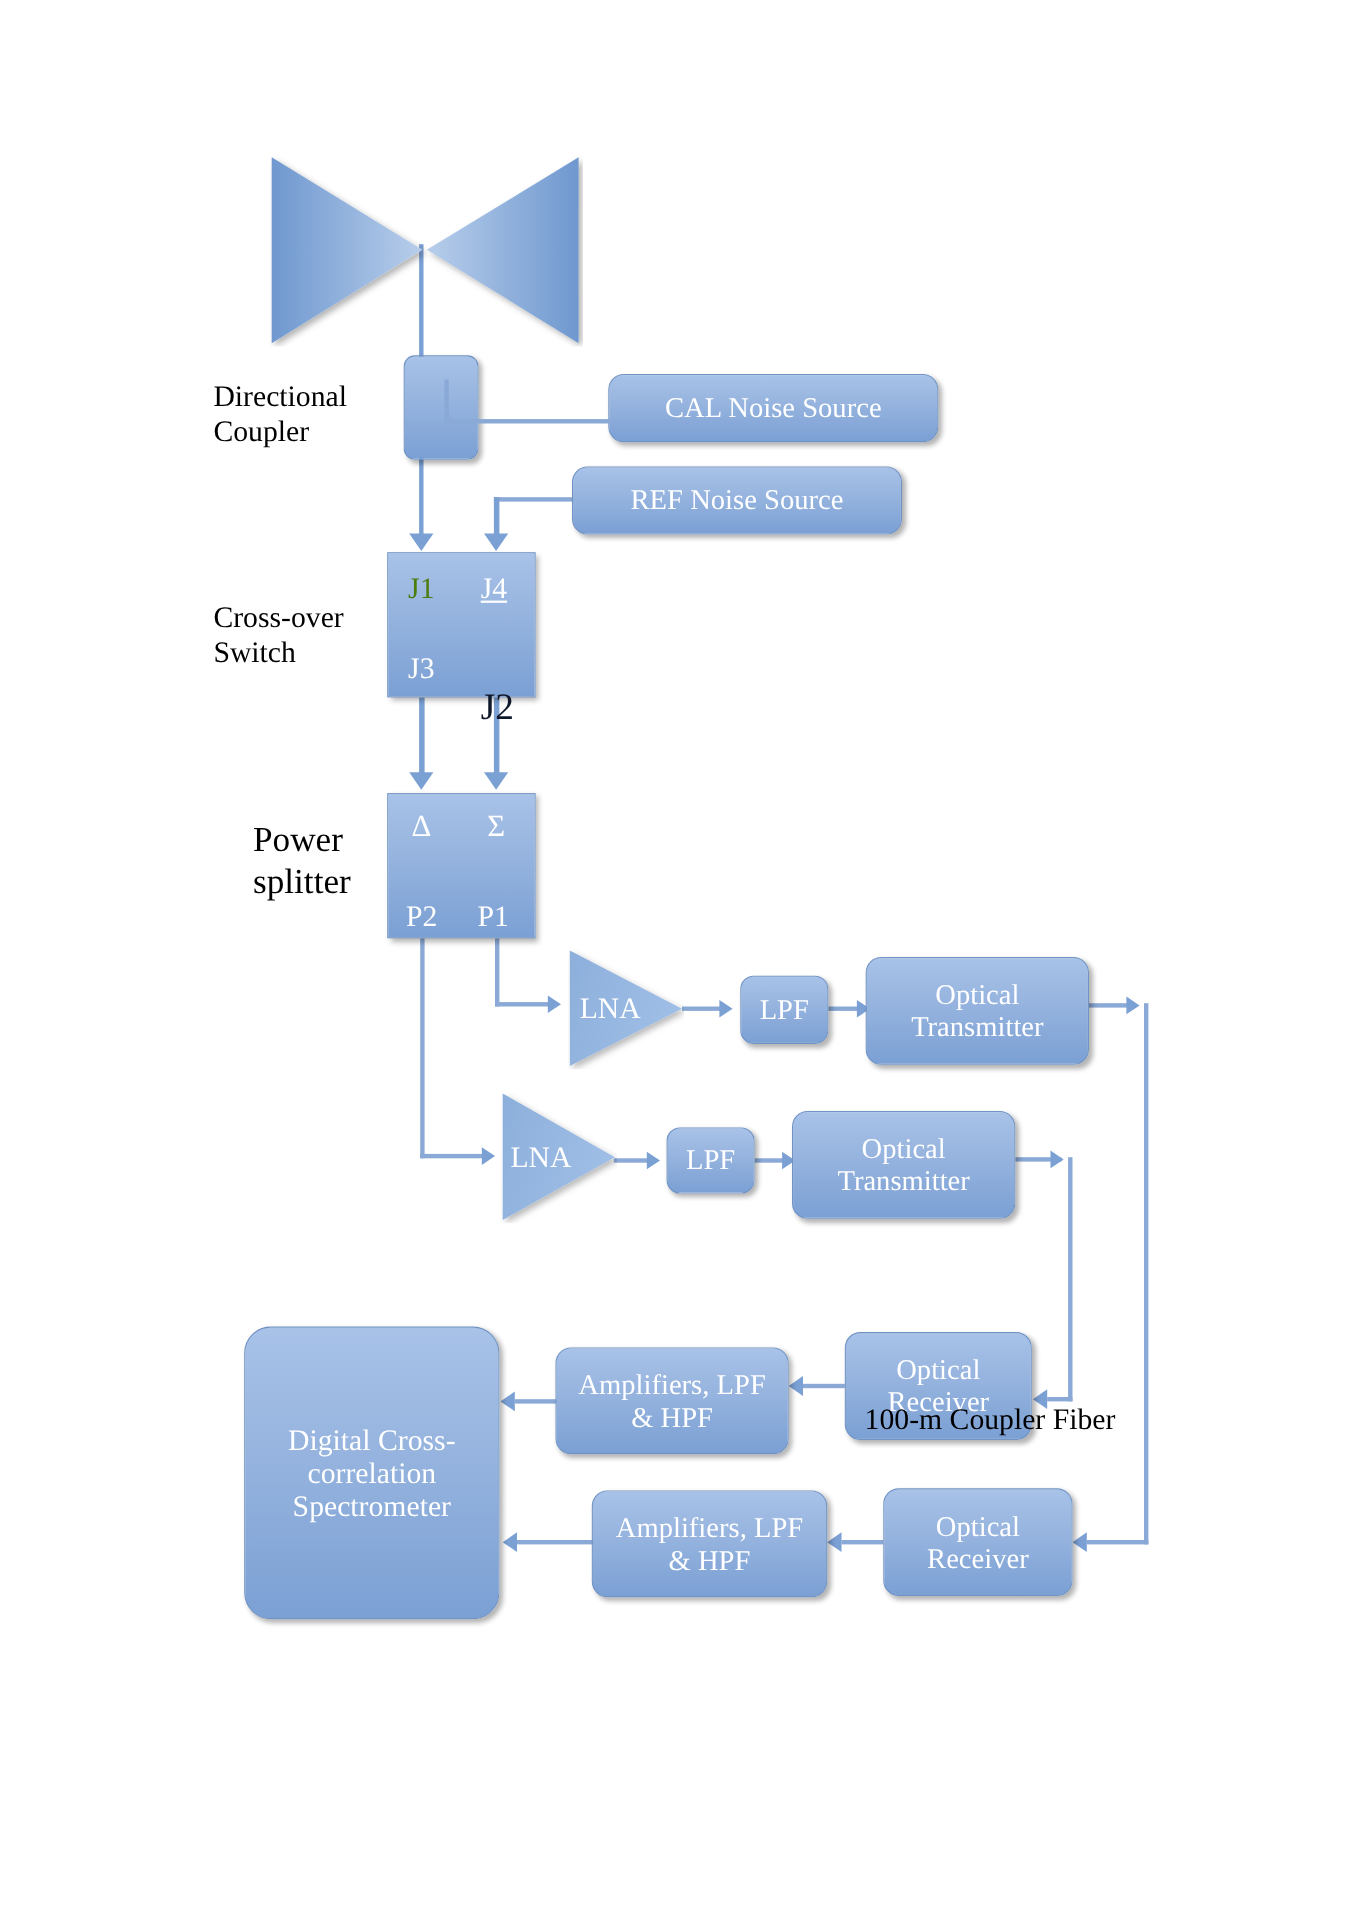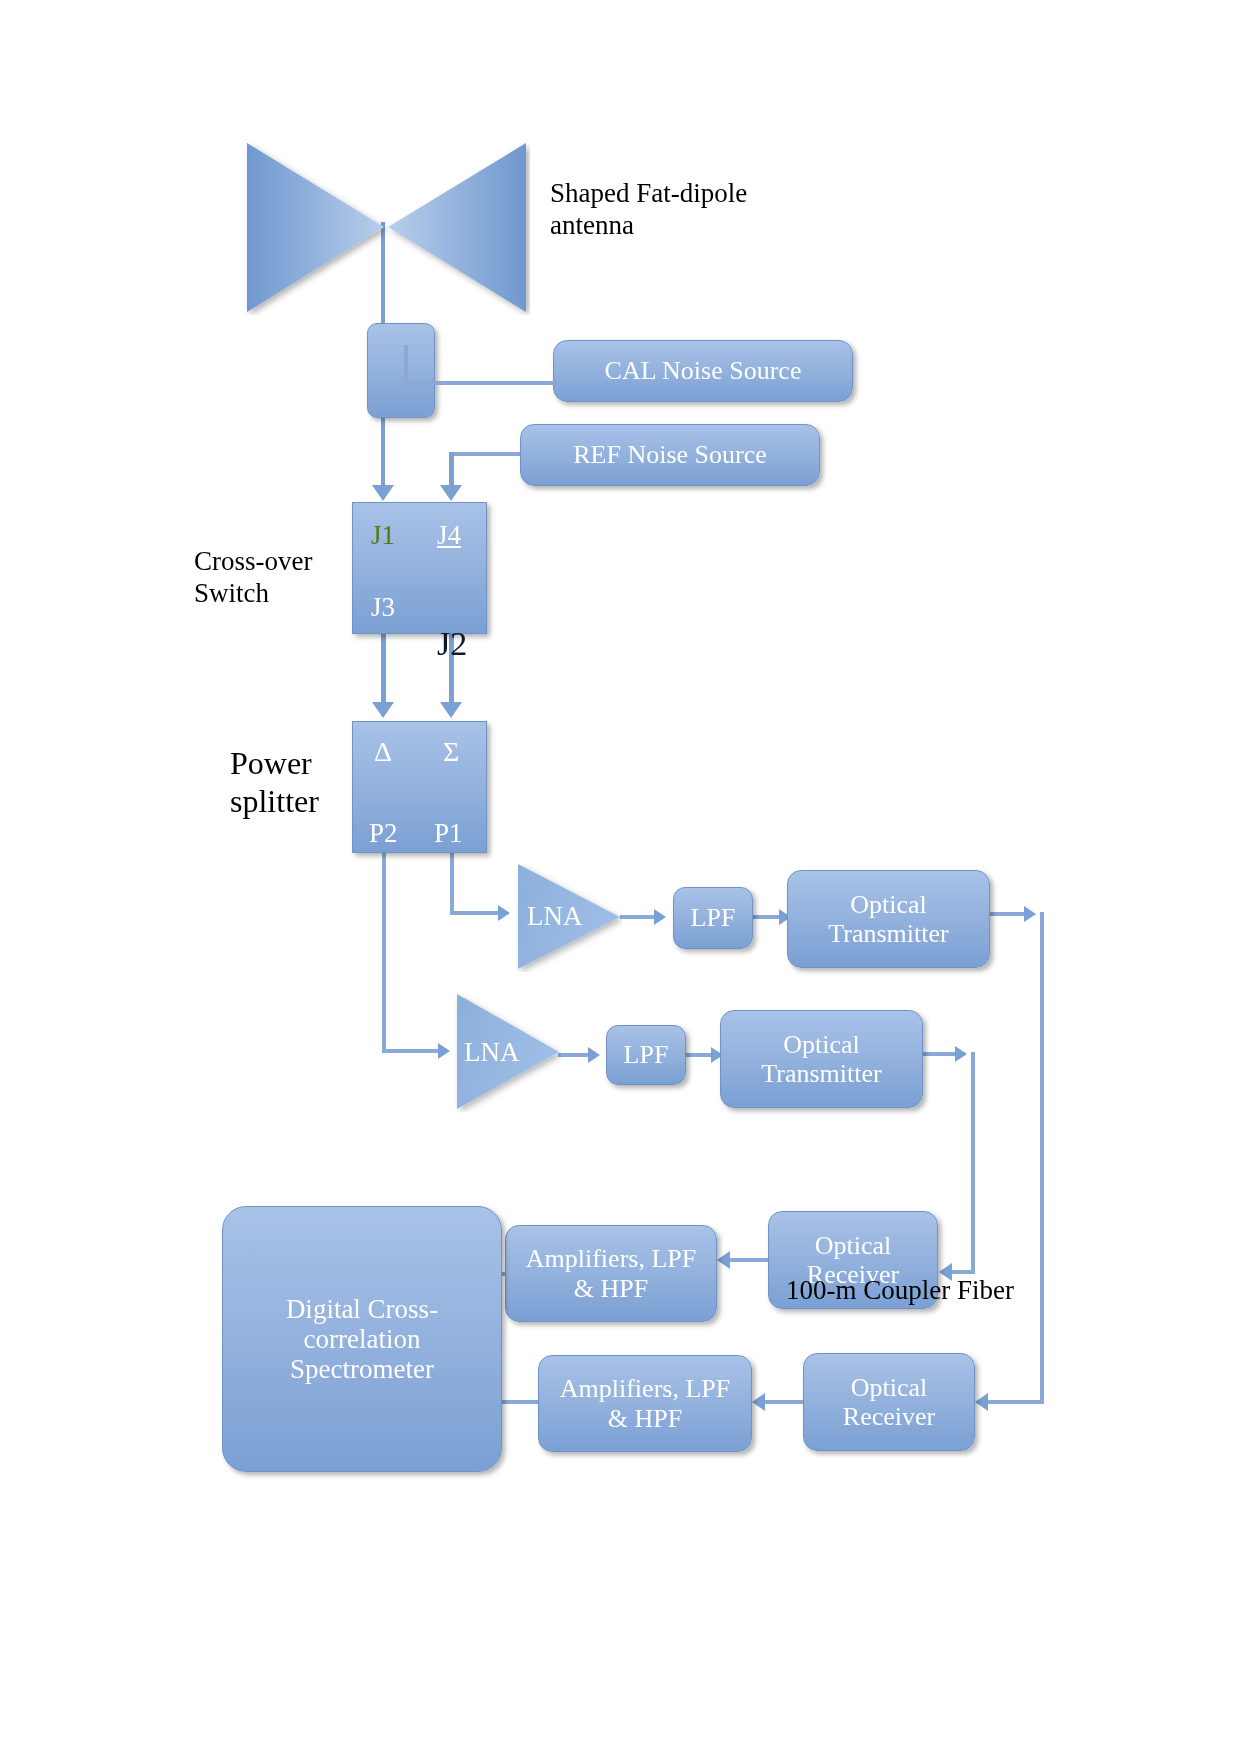--- a/index.html
+++ b/index.html
@@ -71,29 +71,29 @@
         <stop offset="100%" stop-color="#6f98cf"></stop>
       </linearGradient>
       <filter id="sh" x="-25%" y="-25%" width="160%" height="160%">
         <feDropShadow dx="3" dy="3" stdDeviation="3" flood-color="#000" flood-opacity="0.30"></feDropShadow>
       </filter>
     </defs>
     <polygon points="2,3 2,172 139,87" fill="url(#gL)" filter="url(#sh)"></polygon>
     <polygon points="281,3 281,172 143,87" fill="url(#gR)" filter="url(#sh)"></polygon>
   </svg>
 
-  <div class="label" style="left:550px;top:178px;width:270px;font-size:27px;">Shaped Fat-dipole antenna</div>
 
   <div class="ln thinv" style="left:381px;top:222px;width:4px;height:270px;"></div>
 
   <div class="node rounded" style="left:367px;top:323px;width:68px;height:95px;border-radius:10px;z-index:4;"></div>
 
   <div class="ln thinv" style="left:404px;top:345px;width:4px;height:40px;background:#8aa9d6;z-index:6;"></div>
   <div class="ln thinh" style="left:404px;top:381px;width:152px;height:4px;background:#8aa9d6;z-index:6;"></div>
 
+  <div class="label" style="left:194px;top:345px;width:170px;font-size:27px;">Directional Coupler</div>
 
   <div class="node rounded" style="left:520px;top:424px;width:300px;height:62px;font-size:26px;">REF Noise Source</div>
 
   <div class="node rounded" style="left:553px;top:340px;width:300px;height:62px;font-size:26px;">CAL Noise Source</div>
 
   <div class="ln thinh" style="left:449px;top:452px;width:74px;height:4px;background:#8aa9d6;"></div>
   <div class="ln lnv" style="left:449px;top:452px;width:5px;height:35px;"></div>
   <div class="arrow arr-down" style="left:440px;top:485px;"></div>
 
   <div class="arrow arr-down" style="left:372px;top:485px;"></div>
@@ -199,15 +199,15 @@
   <div class="node rounded" style="left:803px;top:1353px;width:172px;height:98px;font-size:26px;padding:0 8px;">Optical Receiver</div>
 
   <div class="ln thinh" style="left:765px;top:1400px;width:38px;height:4px;background:#8aa9d6;"></div>
   <div class="arrow arr-left-sm" style="left:752px;top:1393px;"></div>
 
   <div class="node rounded" style="left:538px;top:1355px;width:214px;height:97px;font-size:26px;padding:0 8px;">Amplifiers, LPF &amp; HPF</div>
 
   <div class="ln thinh" style="left:470px;top:1400px;width:70px;height:4px;background:#8aa9d6;"></div>
   <div class="arrow arr-left-sm" style="left:457px;top:1393px;"></div>
 
-  <div class="node rounded" style="left:222px;top:1206px;width:280px;height:266px;font-size:27px;border-radius:24px;padding:0 10px;">Digital Cross-correlation Spectrometer</div>
+  <div class="node rounded" style="left:222px;top:1206px;width:232px;height:266px;font-size:27px;border-radius:24px;padding:0 10px;">Digital Cross-correlation Spectrometer</div>
 
 </div>
 
 </body></html>

